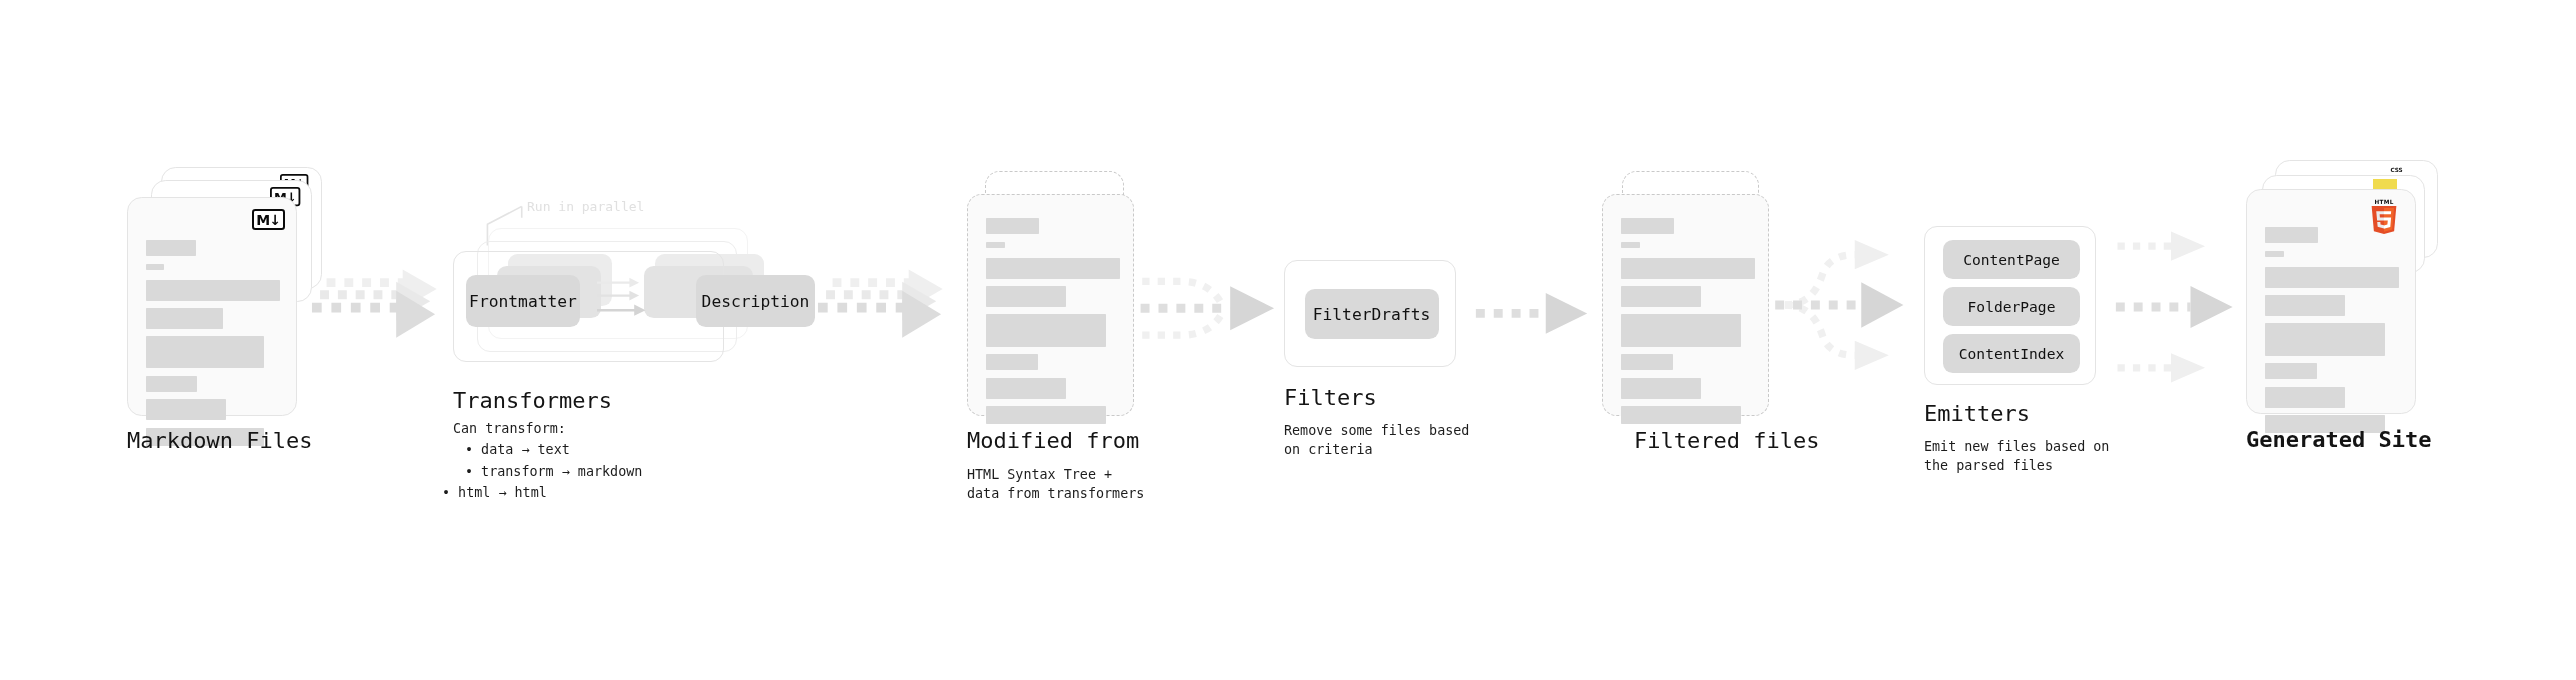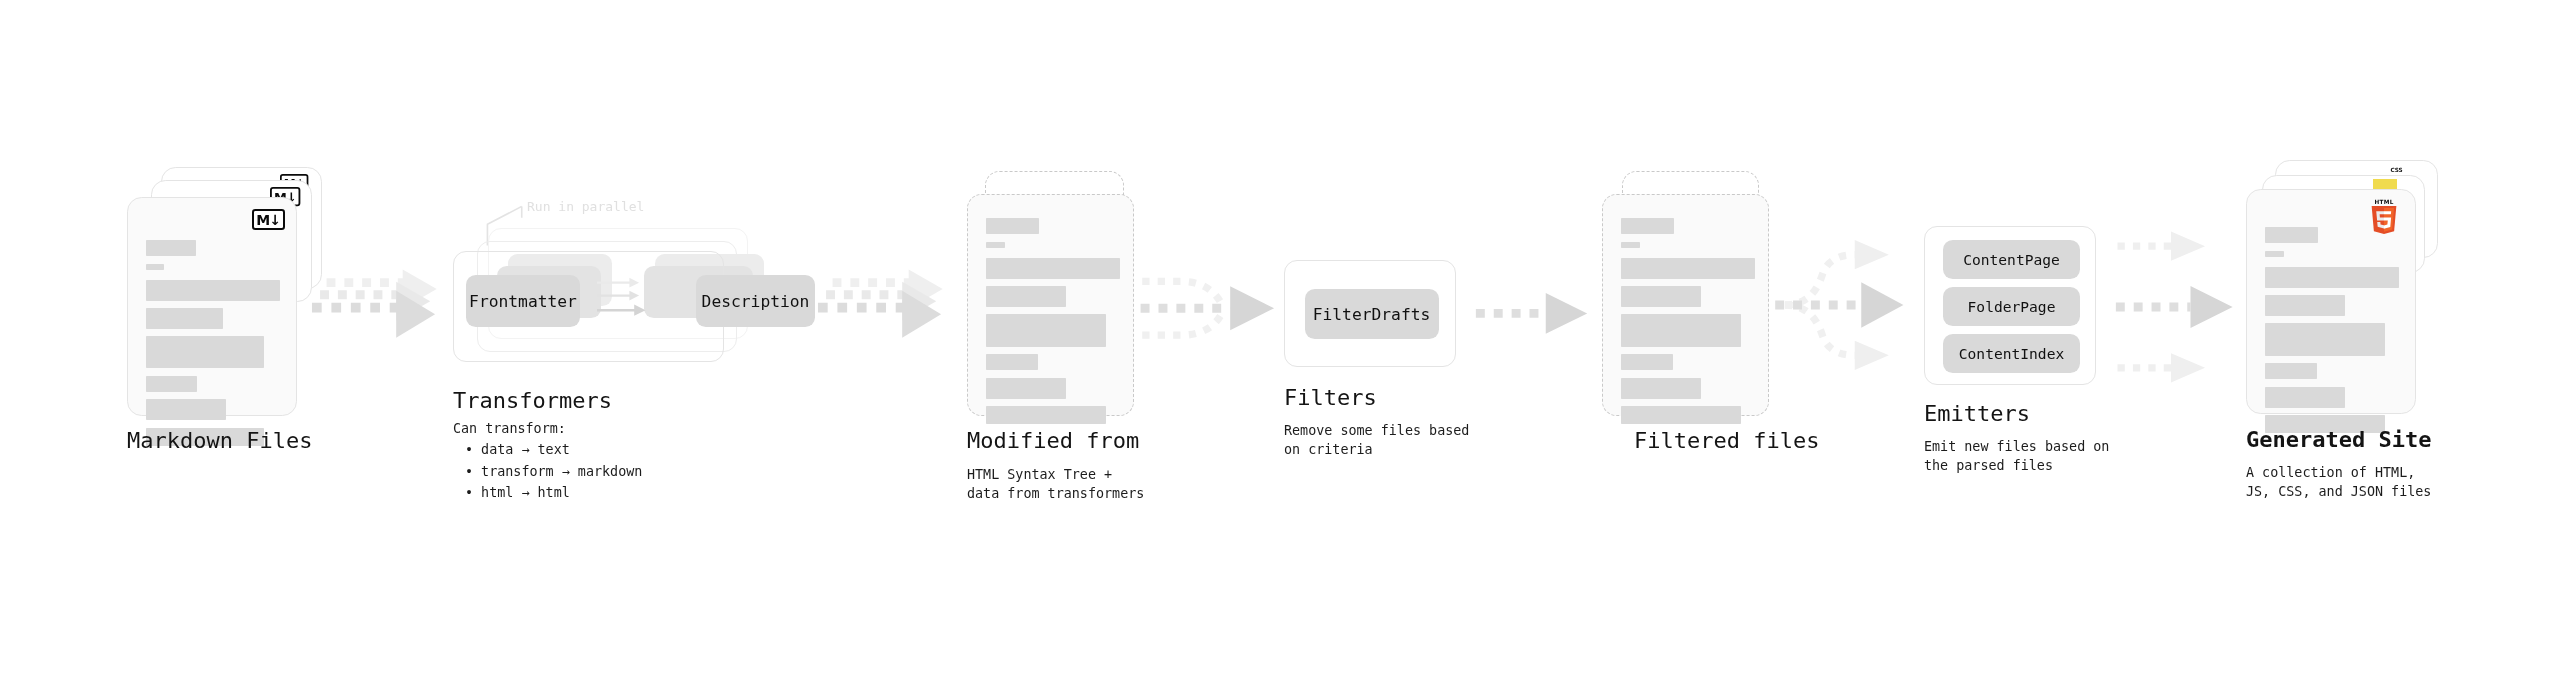--- a/index.html
+++ b/index.html
@@ -259,21 +259,21 @@
     </div>
 
     <div class="chip" style="left:466px; top:275px; width:114px; height:52px;">Frontmatter</div>
     <div class="chip" style="left:660px; top:275px; width:119px; height:52px;margin-left:36px;">Description</div>
   </div>
 
   <div class="caption-title" style="left:453px; top:388px;">Transformers</div>
   <div class="caption-sub" style="left:453px; top:419px;">Can transform:</div>
   <div class="caption-list" style="left:465px; top:440px;">• data → text</div>
   <div class="caption-list" style="left:465px; top:462px;">• transform → markdown</div>
-  <div class="caption-list" style="left:465px; top:483px;text-align:center;">• html → html</div>
+  <div class="caption-list" style="left:442px; top:483px;text-align:center;">• html → html</div>
 
   <div class="arrow-layer" style="left:813px; top:268px; width:146px; height:81px;">
     <svg width="146" height="81" viewBox="0 0 180 100">
       <g stroke="#efefef" stroke-width="11" stroke-dasharray="11 11" fill="none">
         <line x1="24" y1="18" x2="120" y2="18"></line>
       </g>
       <polygon points="118,2 160,26 118,50" fill="#efefef"></polygon>
       <g stroke="#e9e9e9" stroke-width="11" stroke-dasharray="11 11" fill="none">
         <line x1="16" y1="33" x2="112" y2="33"></line>
       </g>
@@ -425,17 +425,15 @@
         <div class="bar" style="width:80px;height:21px;"></div>
         <div class="bar" style="width:120px;height:32.5px;"></div>
         <div class="bar" style="width:52px;height:16.3px;"></div>
         <div class="bar" style="width:80px;height:21px;"></div>
         <div class="bar" style="width:120px;height:18px;"></div>
       </div>
     </div>
   </div>
 
   <div class="caption-title" style="left:2246px; top:427px;font-weight:bold;">Generated Site</div>
-  <div class="caption-sub" style="left:2246px; top:463px;">A collection of HTML,
-JS, CSS, and JSON files</div>
 
 </div>
 
 
 </body></html>

